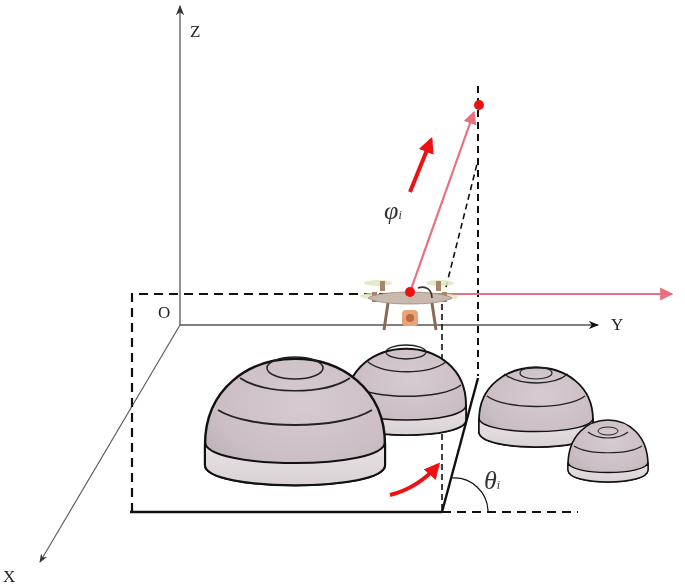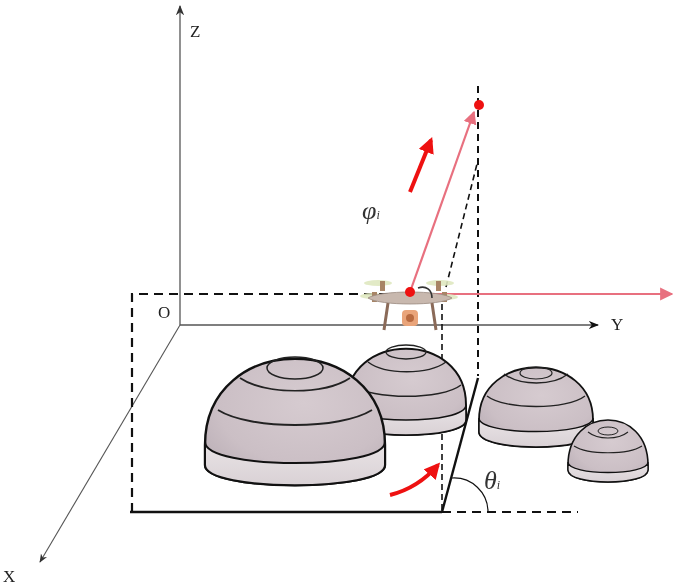--- a/index.html
+++ b/index.html
@@ -112,18 +112,18 @@
     <path d="M418,288 C426,285 432,290 432,298" stroke="#333" stroke-width="1.6" fill="none"></path>
     <circle cx="410" cy="292" r="5" fill="#ee1111"></circle>
   </g>
 </svg>
 
 <div class="lbl" style="left:190px;top:23px;">Z</div>
 <div class="lbl" style="left:611px;top:316px;">Y</div>
 <div class="lbl" style="left:3px;top:568px;">X</div>
 <div class="lbl" style="left:158px;top:304px;">O</div>
 
-<div style="position:absolute;left:362px;top:196px;">
+<div style="position:absolute;left:384px;top:196px;">
   <span class="greek">φ</span><span class="sub">i</span>
 </div>
 <div style="position:absolute;left:484px;top:466px;">
   <span class="greek">θ</span><span class="sub">i</span>
 </div>
 
 </body></html>

